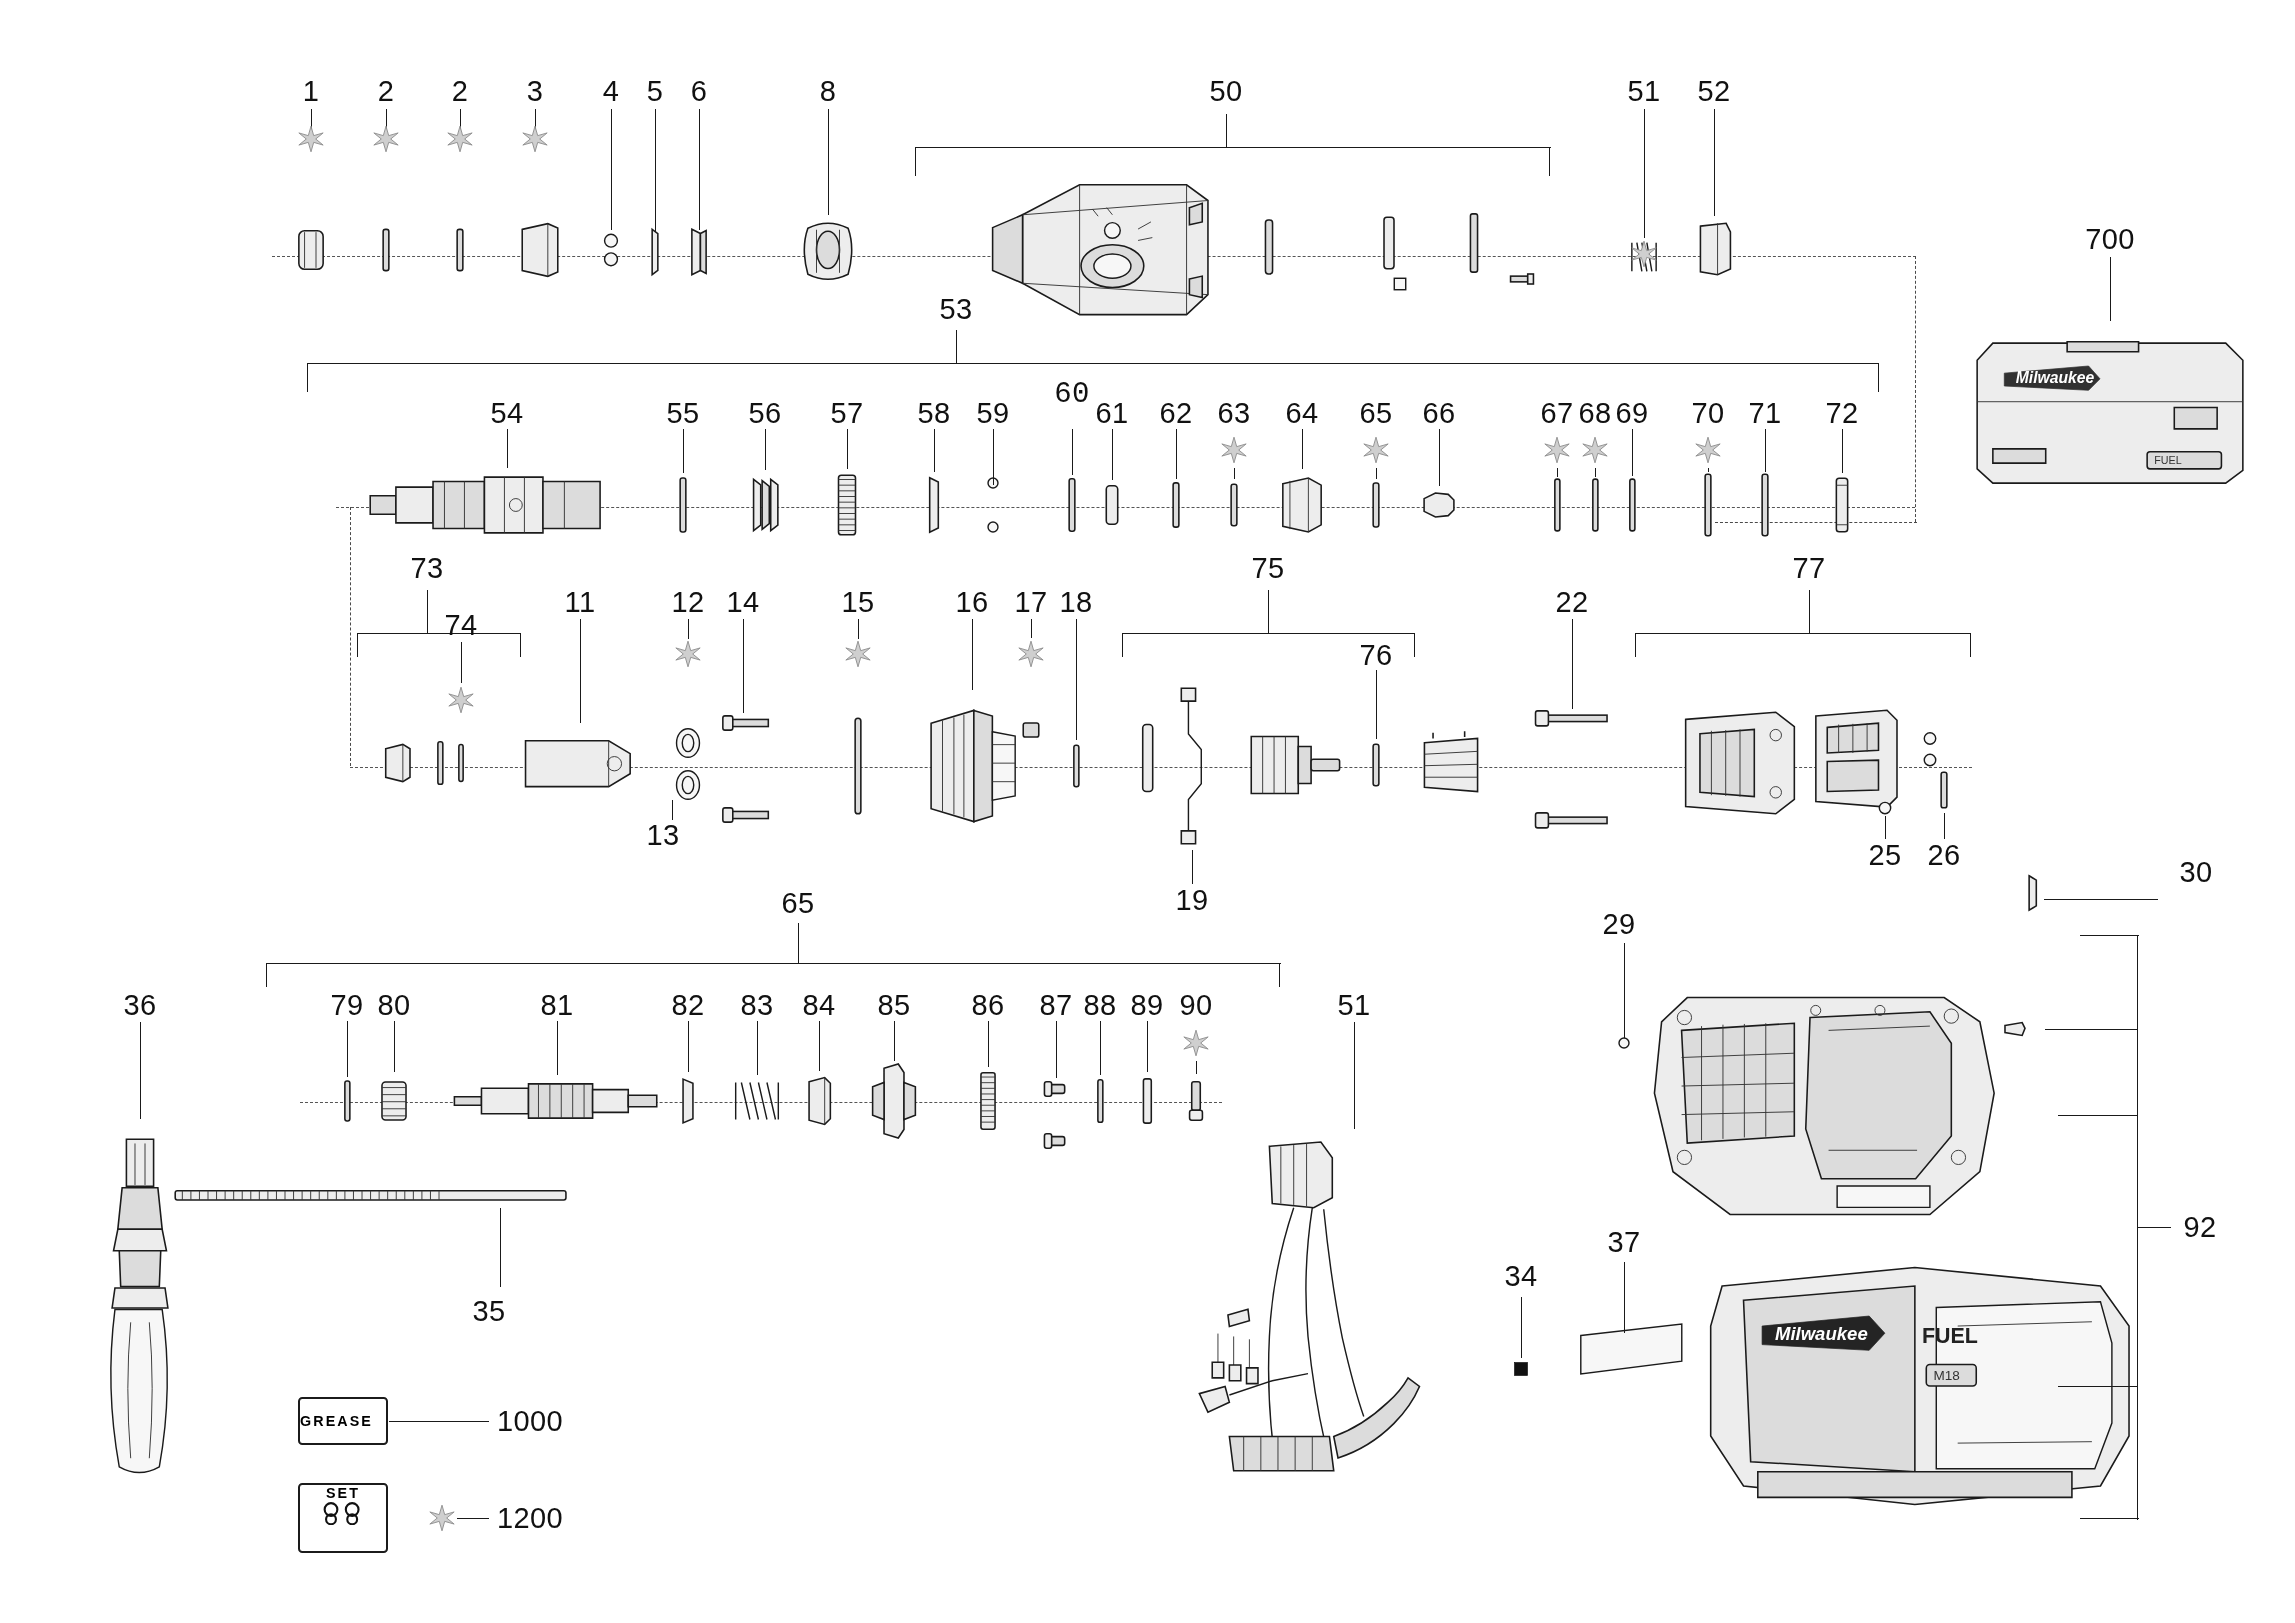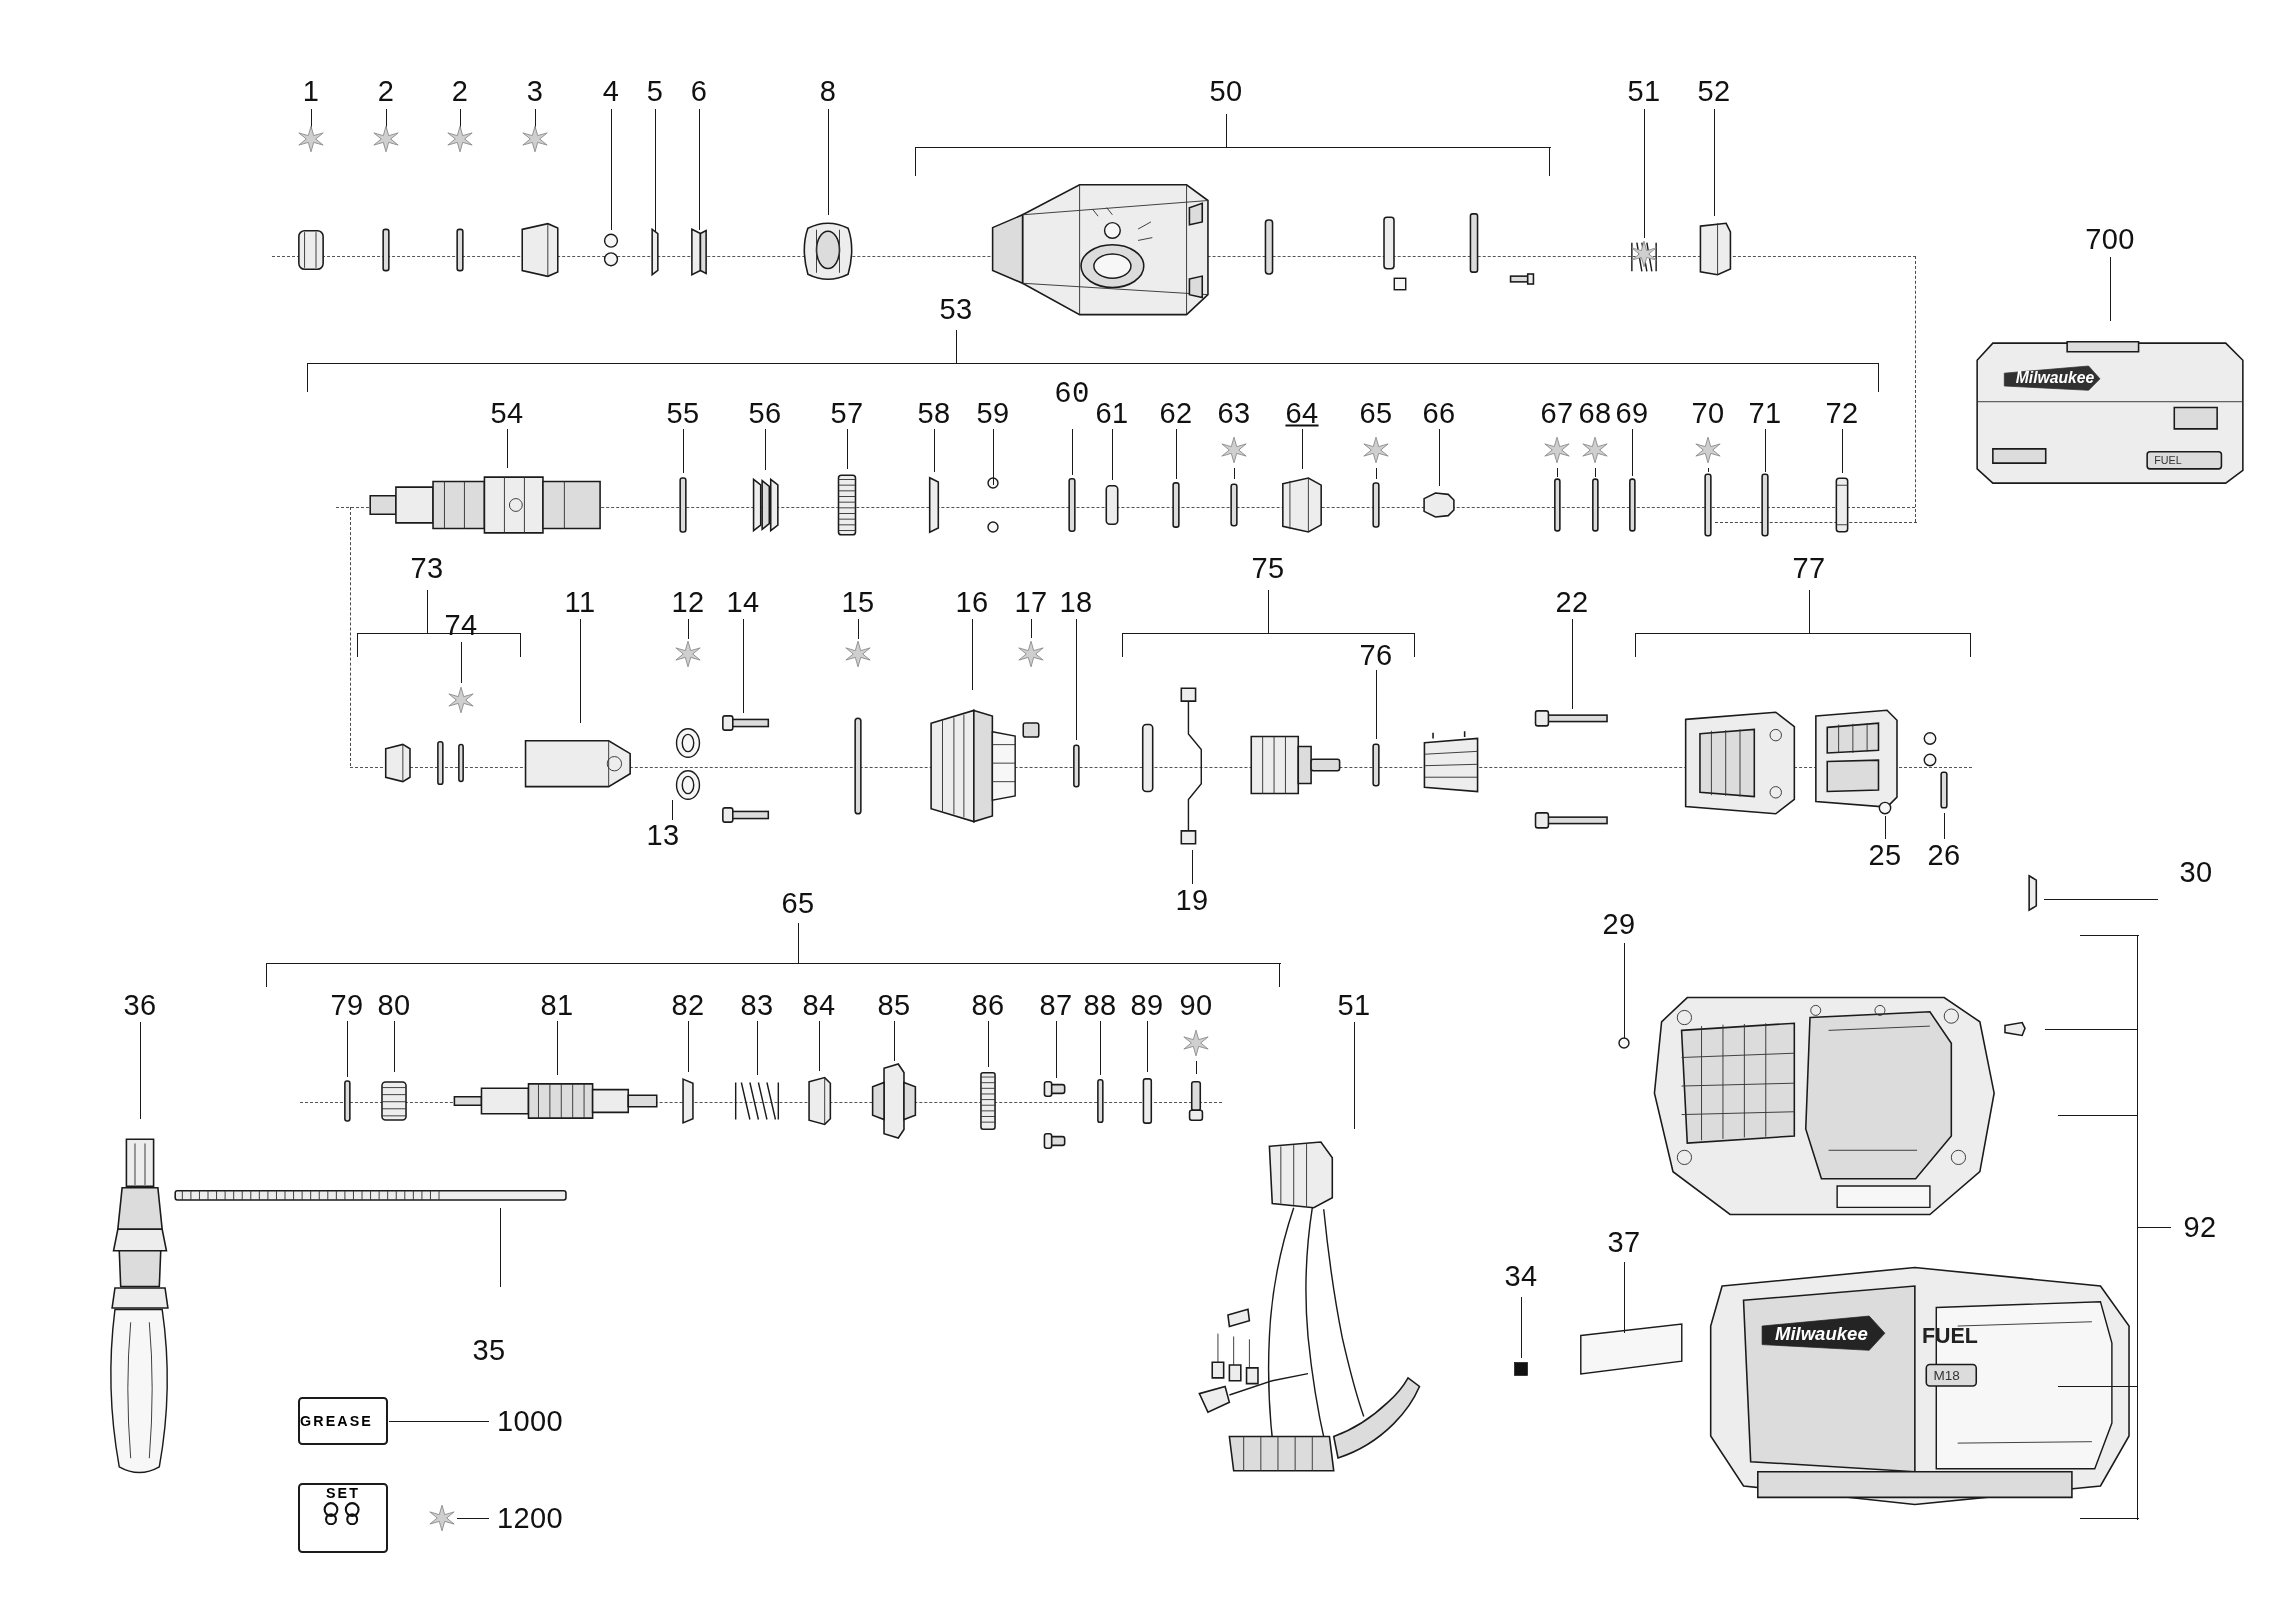--- a/index.html
+++ b/index.html
@@ -774,21 +774,21 @@
     <div class="lbl" style="left: 507px; top: 413px;">54</div>
     <div class="lbl" style="left: 683px; top: 413px;">55</div>
     <div class="lbl" style="left: 765px; top: 413px;">56</div>
     <div class="lbl" style="left: 847px; top: 413px;">57</div>
     <div class="lbl" style="left: 934px; top: 413px;">58</div>
     <div class="lbl" style="left: 993px; top: 413px;">59</div>
     <div class="lbl" style="left: 1072px; top: 394px; font-family: Liberation Mono, monospace;">60</div>
     <div class="lbl" style="left: 1112px; top: 413px;">61</div>
     <div class="lbl" style="left: 1176px; top: 413px;">62</div>
     <div class="lbl" style="left: 1234px; top: 413px;">63</div>
-    <div class="lbl" style="left: 1302px; top: 413px; text-decoration: underline;">64</div>
+    <div class="lbl" style="left: 1302px; top: 413px;">64</div>
     <div class="lbl" style="left: 1376px; top: 413px;">65</div>
     <div class="lbl" style="left: 1439px; top: 413px;">66</div>
     <div class="lbl" style="left: 1557px; top: 413px;">67</div>
     <div class="lbl" style="left: 1595px; top: 413px;">68</div>
     <div class="lbl" style="left: 1632px; top: 413px;">69</div>
     <div class="lbl" style="left: 1708px; top: 413px;">70</div>
     <div class="lbl" style="left: 1765px; top: 413px;">71</div>
     <div class="lbl" style="left: 1842px; top: 413px;">72</div>
     <div class="lbl" style="left: 427px; top: 568px;">73</div>
     <div class="lbl" style="left: 461px; top: 625px;">74</div>
@@ -820,21 +820,21 @@
     <div class="lbl" style="left: 894px; top: 1005px;">85</div>
     <div class="lbl" style="left: 988px; top: 1005px;">86</div>
     <div class="lbl" style="left: 1056px; top: 1005px;">87</div>
     <div class="lbl" style="left: 1100px; top: 1005px;">88</div>
     <div class="lbl" style="left: 1147px; top: 1005px;">89</div>
     <div class="lbl" style="left: 1196px; top: 1005px;">90</div>
     <div class="lbl" style="left: 1354px; top: 1005px;">51</div>
     <div class="lbl" style="left: 2200px; top: 1227px;">92</div>
     <div class="lbl" style="left: 1521px; top: 1276px;">34</div>
     <div class="lbl" style="left: 1624px; top: 1242px;">37</div>
-    <div class="lbl" style="left: 489px; top: 1311px; margin-top: 39px;">35</div>
+    <div class="lbl" style="left: 489px; top: 1311px;">35</div>
     <div class="lbl" style="left: 530px; top: 1421px;">1000</div>
     <div class="lbl" style="left: 530px; top: 1518px;">1200</div>
     <div class="star" style="left: 311px; top: 139px;">
       <svg viewBox="0 0 40 40">
         <path d="M20 1 L24 15 L38 11 L27 20 L38 29 L24 25 L20 39 L16 25 L2 29 L13 20 L2 11 L16 15 Z" fill="#cfcfcf" stroke="#8f8f8f" stroke-width="1.4"></path>
       </svg>
     </div>
     <div class="star" style="left: 386px; top: 139px;">
       <svg viewBox="0 0 40 40">
         <path d="M20 1 L24 15 L38 11 L27 20 L38 29 L24 25 L20 39 L16 25 L2 29 L13 20 L2 11 L16 15 Z" fill="#cfcfcf" stroke="#8f8f8f" stroke-width="1.4"></path>

